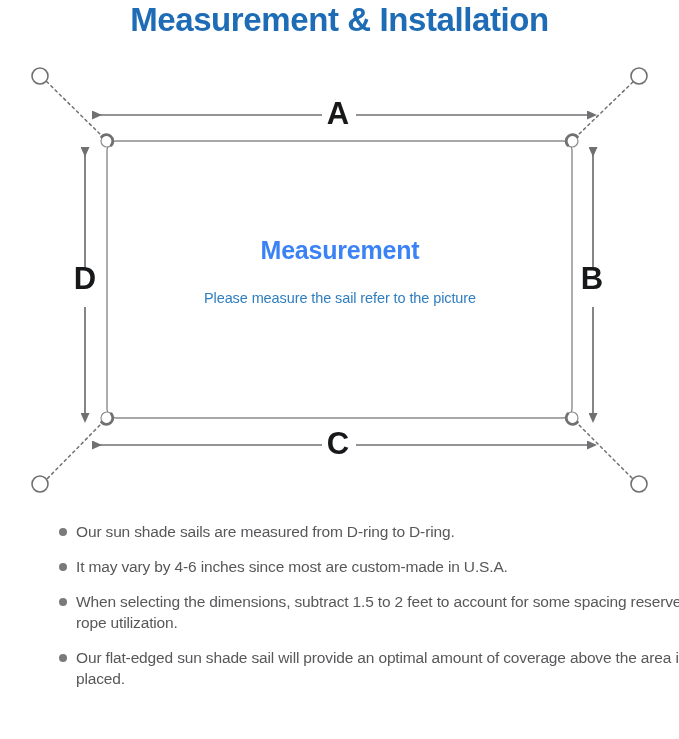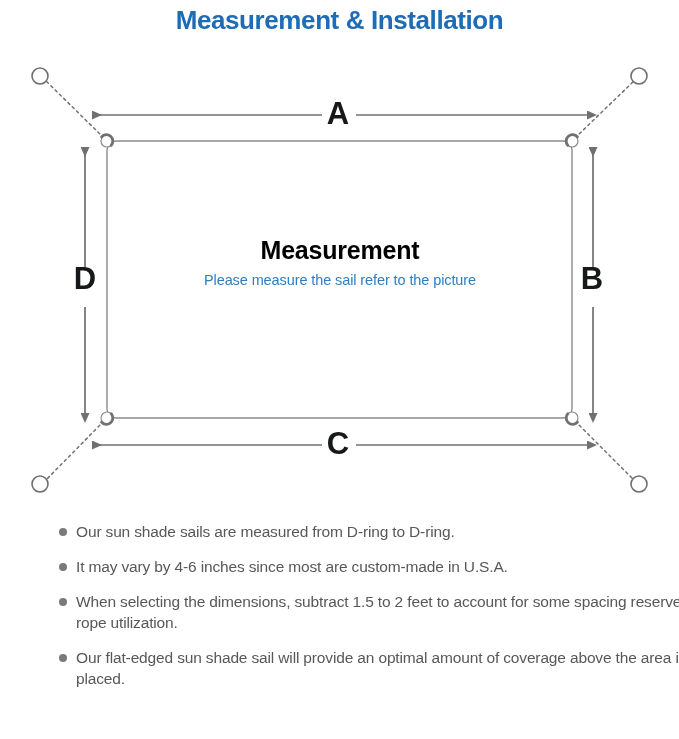--- a/index.html
+++ b/index.html
@@ -16,21 +16,21 @@
     -webkit-font-smoothing: antialiased;
   }
 
   
   .page-title {
     position: absolute;
     left: 0;
     top: 0;
     width: 679px;
     text-align: center;
-    font-size: 26px;
+    font-size: 33px;
     font-weight: bold;
     color: #1d6cb5;
     letter-spacing: -0.4px;
     line-height: 40px;
     white-space: nowrap;
   }
 
   
   .diagram {
     position: absolute;
@@ -64,29 +64,29 @@
   .sail-text {
     position: absolute;
     left: 110px;
     top: 190px;
     width: 460px;
     text-align: center;
   }
   .sail-text .heading {
     font-size: 25px;
     font-weight: bold;
-    color: #000000;
+    color: #3b82f6;
     line-height: 31px;
     letter-spacing: -0.2px;
   }
   .sail-text .sub {
     font-size: 14.5px;
     color: #2f7ec0;
     line-height: 22px;
-    margin-top: 3px;
+    margin-top: 21px;
     letter-spacing: -0.1px;
   }
 
   
   .notes {
     position: absolute;
     left: 0;
     top: 521px;
     width: 678px;
     margin-left: 48px;

